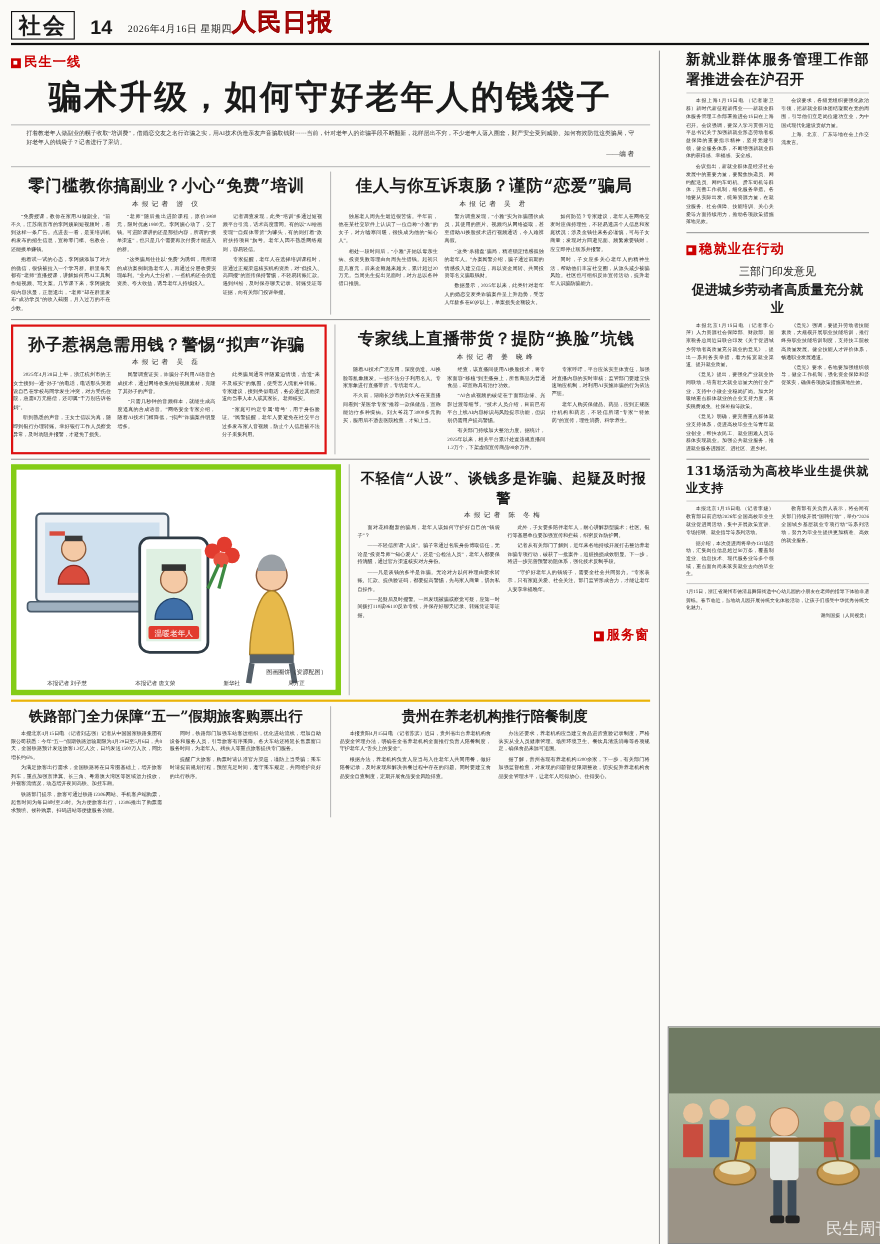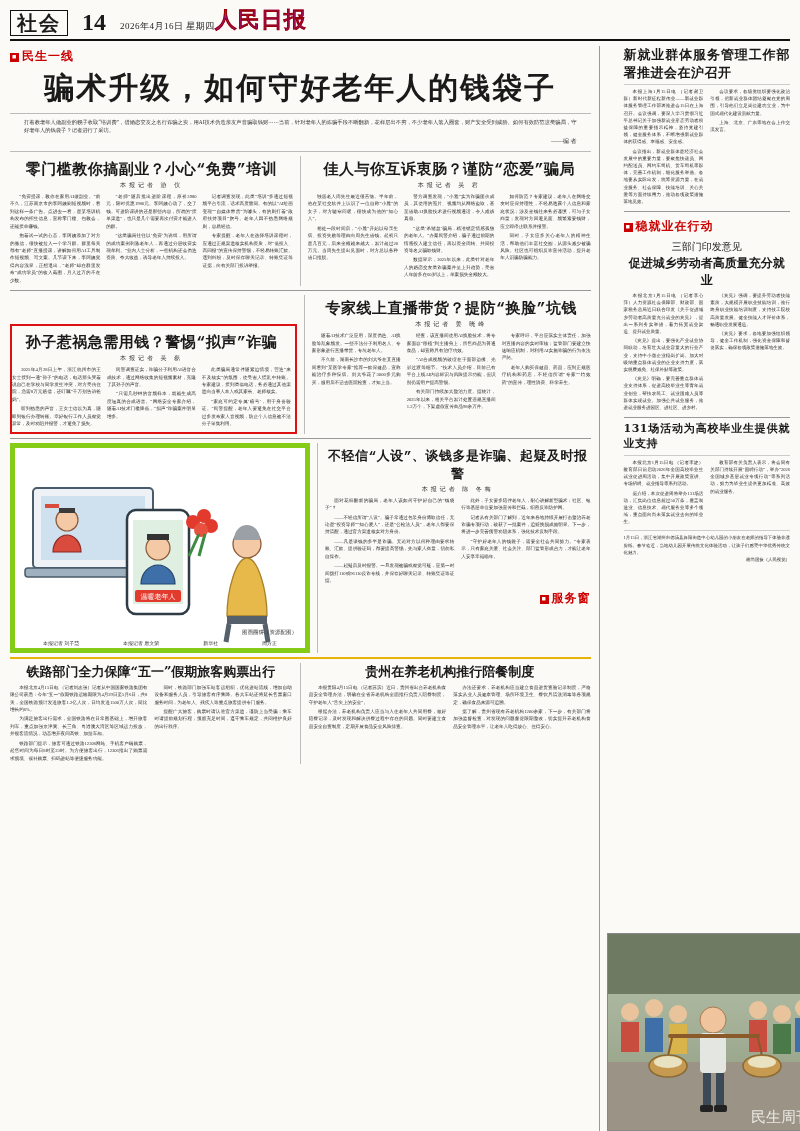--- a/index.html
+++ b/index.html
@@ -24,25 +24,25 @@
     height:30px;
   }
   .mh-left{display:flex;align-items:flex-end;gap:8px;}
   .section-box{
     border:1.5px solid #111;
     padding:0 6px;
     font-size:20px;font-weight:bold;line-height:24px;
     letter-spacing:2px;
     font-family:"DejaVu Serif", serif;
   }
-  .page-num{font-size:24px;font-weight:bold;padding:0 6px;font-family:Liberation Serif, serif;}
+  .page-num{font-size:18px;font-weight:bold;padding:0 6px;font-family:Liberation Sans, sans-serif;}
   .mh-date{font-size:9px;color:#222;padding-bottom:3px;letter-spacing:.5px;}
   .mh-logo{
     font-size:22px;font-weight:bold;letter-spacing:1px;
-    color:#a21caf;
+    color:#b91c1c;
     font-family:"DejaVu Serif", serif;
     padding-bottom:1px;
     -webkit-text-stroke:.3px #900;
   }
   
   .body-wrap{display:flex;gap:8px;margin-top:5px;height:1085px;justify-content:center;}
   .left-col{width:600px;position:relative;}
   .right-col{
     width:172px;border-left:1px solid #999;padding-left:24px;
     position:relative;
@@ -85,21 +85,21 @@
   .txt{
     font-size:4.6px;line-height:1.62;text-align:justify;color:#2a2a2a;
     word-break:break-all;
   }
   .txt p{margin:0 0 2px 0;text-indent:2em;}
   .rule-v{width:1px;background:#bbb;}
   .rule-h{height:1px;background:#999;margin:4px 0;}
   .thin-h{height:1px;background:#ccc;margin:3px 0;}
 
   .panel{
-    border:2px solid #d11;padding:3px 4px 2px 0;margin-top:29px;
+    border:2px solid #d11;padding:3px 4px 2px 0;
   }
   
   .illus{
     border:5px solid #84cc16;background:#fff;height:200px;position:relative;
     overflow:hidden;
   }
   .illus-cap{
     position:absolute;bottom:12px;right:8px;font-size:5.5px;color:#333;
   }
   .illus-credit{

